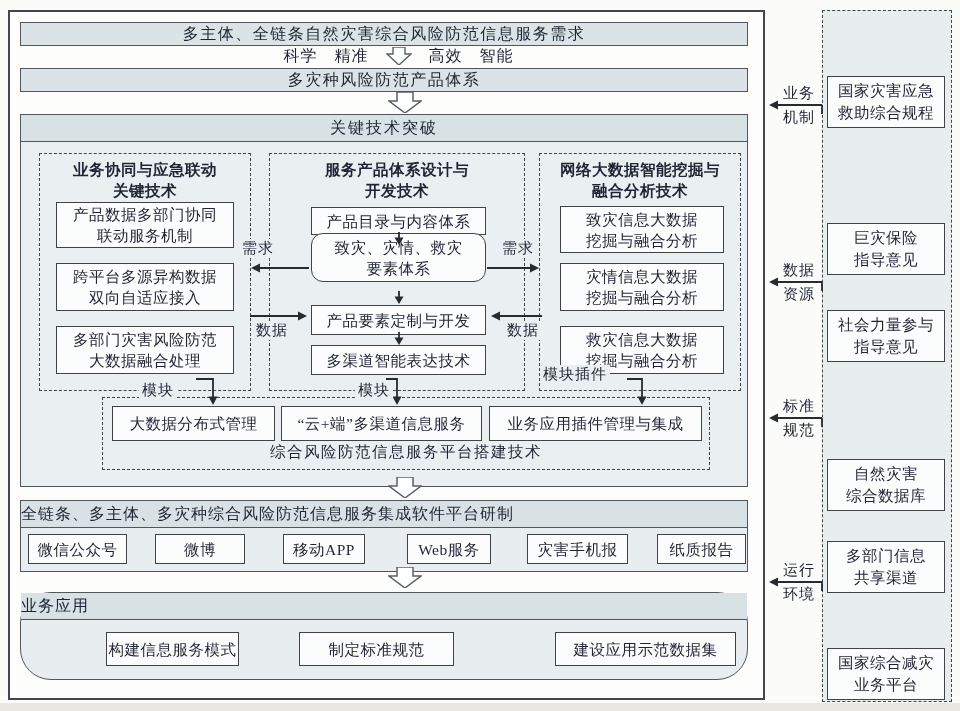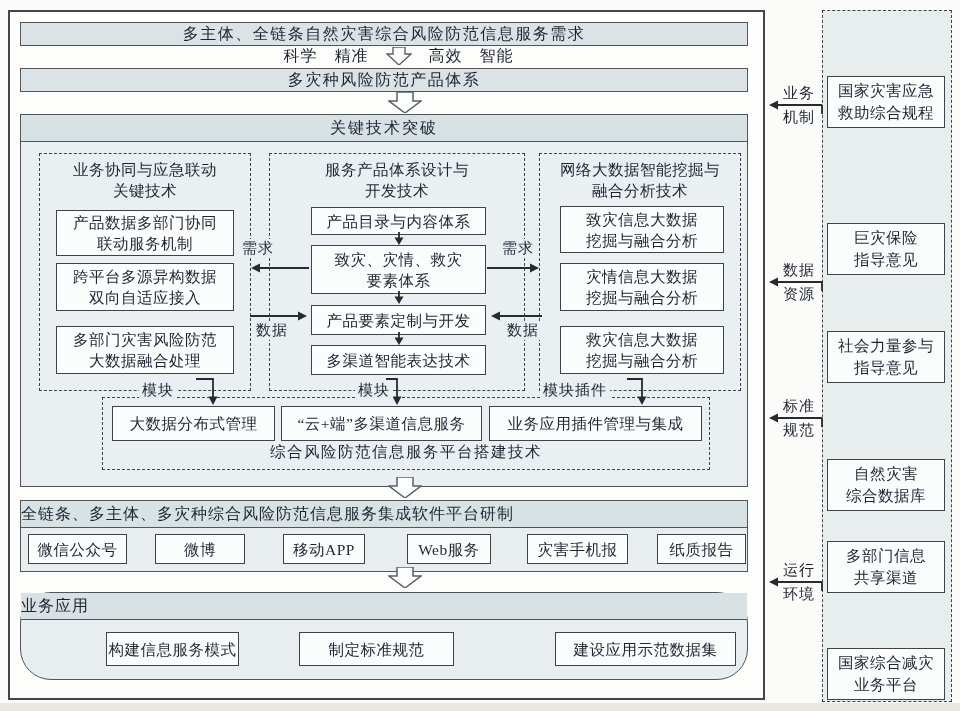--- a/index.html
+++ b/index.html
@@ -21,21 +21,21 @@
     transform:translateX(14px);}
   .product-box{position:absolute;left:10px;top:56px;width:726px;height:22px;line-height:22px;}
   
   .keytech{position:absolute;left:10px;top:102px;width:726px;height:371px;
     border:1.6px solid #50565c;background:#eaeff1;}
   .kt-header{position:absolute;left:0;top:0;width:100%;height:26px;line-height:26px;
     background:#d8e1e4;border-bottom:1.4px solid #50565c;text-align:center;
     font-size:16px;letter-spacing:2px;}
   .col{position:absolute;border:1.6px dashed #3f454a;}
   .col-title{position:absolute;left:0;top:5px;width:100%;text-align:center;
-    font-size:15.5px;line-height:21px;letter-spacing:0.5px;}
+    font-size:15.5px;line-height:21px;letter-spacing:0.5px;font-weight:bold;}
   .wbox{position:absolute;background:#fbfcfc;border:1.5px solid #3e4348;
     display:flex;flex-direction:column;align-items:center;justify-content:center;
     font-size:15.5px;line-height:21px;text-align:center;letter-spacing:0.5px;}
   .lbl{position:absolute;z-index:6;background:#eaeff1;padding:0 3px;
     font-size:15px;letter-spacing:1px;white-space:nowrap;}
   .platform{position:absolute;left:81px;top:282px;width:606px;height:71px;
     border:1.8px dashed #3f454a;}
   .plat-caption{position:absolute;left:0;top:44px;width:100%;text-align:center;
     font-size:15.5px;letter-spacing:1.5px;}
   
@@ -77,21 +77,21 @@
     <div class="band product-box">多灾种风险防范产品体系</div>
 
     <div class="keytech">
       <div class="kt-header">关键技术突破</div>
 
       <div class="col" style="left:18px;top:38px;width:210px;height:236px;">
         <div class="col-title">
           <div>业务协同与应急联动</div>
           <div>关键技术</div>
         </div>
-        <div class="wbox" style="left:16px;top:56px;width:176px;height:44px;">
+        <div class="wbox" style="left:16px;top:48px;width:176px;height:44px;">
           <div>产品数据多部门协同</div>
           <div>联动服务机制</div>
         </div>
         <div class="wbox" style="left:16px;top:109px;width:176px;height:46px;">
           <div>跨平台多源异构数据</div>
           <div>双向自适应接入</div>
         </div>
         <div class="wbox" style="left:16px;top:172px;width:176px;height:46px;">
           <div>多部门灾害风险防范</div>
           <div>大数据融合处理</div>
@@ -99,21 +99,21 @@
       </div>
 
       <div class="col" style="left:248px;top:38px;width:254px;height:236px;">
         <div class="col-title">
           <div>服务产品体系设计与</div>
           <div>开发技术</div>
         </div>
         <div class="wbox" style="left:41px;top:53px;width:173px;height:26px;">
           <div>产品目录与内容体系</div>
         </div>
-        <div class="wbox" style="left:41px;top:91px;width:173px;height:47px;">
+        <div class="wbox" style="left:41px;top:79px;width:173px;height:47px;border-radius:12px;">
           <div>致灾、灾情、救灾</div>
           <div>要素体系</div>
         </div>
         <div class="wbox" style="left:41px;top:151px;width:173px;height:28px;">
           <div>产品要素定制与开发</div>
         </div>
         <div class="wbox" style="left:41px;top:191px;width:173px;height:28px;">
           <div>多渠道智能表达技术</div>
         </div>
       </div>
@@ -136,21 +136,21 @@
           <div>挖掘与融合分析</div>
         </div>
       </div>
 
       <div class="lbl" style="left:218px;top:124px;">需求</div>
       <div class="lbl" style="left:232px;top:206px;">数据</div>
       <div class="lbl" style="left:478px;top:124px;">需求</div>
       <div class="lbl" style="left:483px;top:206px;">数据</div>
       <div class="lbl" style="left:118px;top:266px;">模块</div>
       <div class="lbl" style="left:334px;top:266px;">模块</div>
-      <div class="lbl" style="left:519px;top:266px;">模块插件</div>
+      <div class="lbl" style="left:519px;top:250px;">模块插件</div>
 
       <div class="platform">
         <div class="wbox" style="left:9px;top:8px;width:161px;height:33px;">
           <div>大数据分布式管理</div>
         </div>
         <div class="wbox" style="left:178px;top:8px;width:199px;height:33px;justify-content:center;">
           <div>“云+端”多渠道信息服务</div>
         </div>
         <div class="wbox" style="left:386px;top:8px;width:211px;height:33px;">
           <div>业务应用插件管理与集成</div>
@@ -197,21 +197,21 @@
 
   <div class="sidebar">
     <div class="side-box" style="top:65px;height:50px;">
       <div>国家灾害应急</div>
       <div>救助综合规程</div>
     </div>
     <div class="side-box" style="top:212px;height:50px;">
       <div>巨灾保险</div>
       <div>指导意见</div>
     </div>
-    <div class="side-box" style="top:320px;height:50px;">
+    <div class="side-box" style="top:299px;height:50px;">
       <div>社会力量参与</div>
       <div>指导意见</div>
     </div>
     <div class="side-box" style="top:448px;height:50px;">
       <div>自然灾害</div>
       <div>综合数据库</div>
     </div>
     <div class="side-box" style="top:530px;height:50px;">
       <div>多部门信息</div>
       <div>共享渠道</div>

